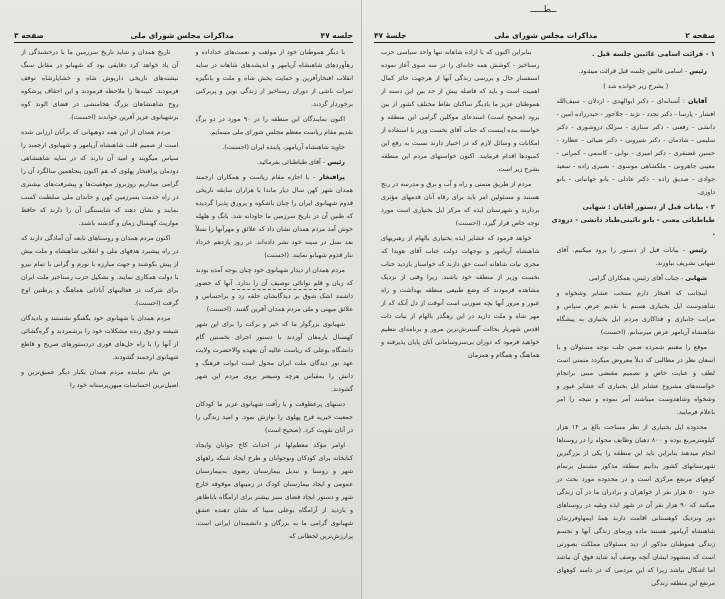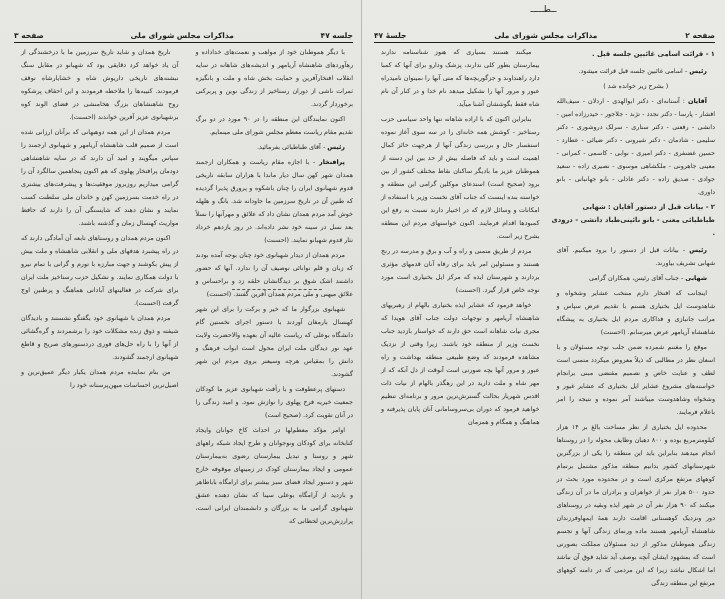--- a/index.html
+++ b/index.html
@@ -55,20 +55,21 @@
   <div class="page left">
     <div class="header">
       <span>جلسه ۴۷</span>
       <span>مذاکرات مجلس شورای ملی</span>
       <span>صفحه ۳</span>
     </div>
     <div class="columns">
       <div class="col" id="lp-col-right">
           <p>با دیگر هموطنان خود از مواهب و نعمت‌های خداداده و رهآوردهای شاهنشاه آریامهر و اندیشه‌های شاهانه در سایه انقلاب افتخارآفرین و حمایت بخش شاه و ملت و بانگیزه ثمرات ناشی از دوران رستاخیز از زندگی نوین و پربرکتی برخوردار گردند.</p>
           <p>اکنون نمایندگان این منطقه را در ۹۰ مورد در دو برگ تقدیم مقام ریاست معظم مجلس شورای ملی مینمایم.</p>
+          <p>جاوید شاهنشاه آریامهر، پاینده ایران (احسنت).</p>
           <p><b>رئیس</b><span> - آقای طباطبائی بفرمائید.</span></p>
           <p><b>پرافتخار</b><span> - با اجازه مقام ریاست و همکاران ارجمند همدان شهر کهن سال دیار ماندا با هزاران سابقه تاریخی قدوم شهبانوی ایران را چنان باشکوه و پرورق پذیرا گردیده که طنین آن در تاریخ سرزمین ما جاودانه شد. بانگ و هلهله خوش آمد مردم همدان نشان داد که علائق و مهرآنها را نسلاً بعد نسل در سینه خود نشر داده‌اند. در روز یازدهم خرداد نثار قدوم شهبانو نمایند. (احسنت)</span></p>
           <p>مردم همدان از دیدار شهبانوی خود چنان بوجه آمده بودند که زبان و قلم توانائی توصیف آن را ندارد. آنها که حضور داشتند اشک شوق بر دیدگانشان حلقه زد و براحساس و علائق میهنی و ملی مردم همدان آفرین گفتند. (احسنت)</p>
           <p>شهبانوی بزرگوار ما که خیر و برکت را برای این شهر کهنسال بارمغان آوردند با دستور اجرای نخستین گام دانشگاه بوعلی که ریاست عالیه آن بعهده والاحضرت ولایت عهد نور دیدگان ملت ایران محول است ابواب فرهنگ و دانش را بمقیاس هرچه وسیعتر بروی مردم این شهر گشودند.</p>
           <p>دستهای پرعطوفت و با رأفت شهبانوی عزیز ما کودکان جمعیت خیریه فرح پهلوی را نوازش نمود. و امید زندگی را در آنان تقویت کرد. (صحیح است)</p>
           <p>اوامر مؤکد معظم‌لها در احداث کاخ جوانان وایجاد کتابخانه برای کودکان ونوجوانان و طرح ایجاد شبکه راههای شهر و روستا و تبدیل بیمارستان رضوی به‌بیمارستان عمومی و ایجاد بیمارستان کودک در زمینهای موقوفه خارج شهر و دستور ایجاد فضای سبز بیشتر برای ارامگاه باباطاهر و بازدید از آرامگاه بوعلی سینا که نشان دهنده عشق شهبانوی گرامی ما به بزرگان و دانشمندان ایرانی است، پرارزش‌ترین لحظاتی که</p>
         </div>
       <div class="col" id="lp-col-left">
           <p>تاریخ همدان و شاید تاریخ سرزمین ما با درخشندگی از آن یاد خواهد کرد دقایقی بود که شهبانو در مقابل سنگ نبشته‌های تاریخی داریوش شاه و خشایارشاه توقف فرمودند. کتیبه‌ها را ملاحظه فرمودند و این احقاف پرشکوه روح شاهنشاهان بزرگ هخامنشی در فضای الوند کوه برشهبانوی عزیز آفرین خواندند (احسنت).</p>
           <p>مردم همدان از این همه دوهبهانی که برآنان ارزانی شده است از صمیم قلب شاهنشاه آریامهر و شهبانوی ارجمند را سپاس میگویند و امید آن دارند که در سایه شاهنشاهی دودمان پرافتخار پهلوی که هم اکنون پنجاهمین سالگرد آن را گرامی میداریم روزبروز موفقیت‌ها و پیشرفت‌های بیشتری در راه خدمت بسرزمین کهن و خاندان ملی سلطنت کسب نمایند و نشان دهند که شایستگی آن را دارند که حافظ مواریث کهنسال زمان و گذشته باشند.</p>
@@ -94,20 +95,19 @@
           <p class="center">( بشرح زیر خوانده شد )</p>
           <p><b>آقایان</b><span> : آستانه‌ای - دکتر ابوالهدی - اردلان - سیف‌الله افشار - پارسا - دکتر تجدد - تژند - جلاجور - حیدرزاده امین - دانشی - رفعتی - دکتر ستاری - سرلک دروشوری - دکتر سلیمی - شادمان - دکتر شیرونی - دکتر ضیائی - عطارد - حسین غضنفری - دکتر امیری - نوابی - کاسمی - کمرانی - معینی جاهرونی - ملکشاهی موسوی - نصیری زاده - سعید جوادی - صدیق زاده - دکتر عادلی - بانو جهانبانی - بانو داوری.</span></p>
           <p class="title">۲ - بیانات قبل از دستور آقایان : شهابی طباطبائی معنی - بانو نائینی‌طباد دانشی - درودی .</p>
           <p><b>رئیس</b><span> - بیانات قبل از دستور را برود میکنیم. آقای شهابی تشریف بیاورند.</span></p>
           <p><b>شهابی</b><span> - جناب آقای رئیس، همکاران گرامی</span></p>
           <p>اینجانب که افتخار دارم منتخب عشایر وشخواه و شاهدوست ایل بختیاری هستم با تقدیم عرض سپاس و مراتب جانبازی و فداکاری مردم ایل بختیاری به پیشگاه شاهنشاه آریامهر عرض میرسانم. (احسنت)</p>
           <p>موقع را مغتنم شمرده ضمن جلب توجه مسئولان و با اسعان نظر در مطالبی که ذیلاً معروض میکردد متمنی است لطف و عنایت خاص و تصمیم مقتضی مبنی برانجام خواسته‌های مشروع عشایر ایل بختیاری که عشایر غیور و وشخواه وشاهدوست میباشند آمر نموده و نتیجه را امر باعلام فرمایند.</p>
           <p>محدوده ایل بختیاری از نظر مساحت بالغ بر ۱۴ هزار کیلومترمربع بوده و ۸۰۰ دهبان وظایف محوله را در روستاها انجام میدهند بنابراین باید این منطقه را یکی از بزرگترین شهرستانهای کشور بدانیم منطقه مذکور مشتمل برتمام کوههای مرتفع مرکزی است و در محدوده مورد بحث در حدود ۵۰۰ هزار نفر از خواهران و برادران ما در آن زندگی میکنند که ۹۰ هزار نفر آن در شهر ایذه وبقیه در روستاهای دور ونزدیک کوهستانی اقامت دارند همهٔ ایمهاوفرزندان شاهنشاه آریامهر هستند ماده ورنمای زندگی آنها و تجسم زندگی هموطنان مذکور از دید مسئولان مملکت بصورتی است که بمشهود ایشان آنچه بوصف آید شاید فوق آن نباشد اما اشکال نباشد زیرا که این مردمی که در دامنه کوههای مرتفع این منطقه زندگی</p>
         </div>
       <div class="col" id="rp-col-left">
-          <p>میکنند هستند بسیاری که هنوز شناسنامه ندارند بیمارستان بطور کلی ندارند، پزشک ودارو برای آنها که کمبا دارد راهنداوند و جزگوربچه‌ها که متی آنها را نمیتوان نامیدراه عبور و مرور آنها را تشکیل میدهد نام خدا و در کنار آن نام شاه فقط بگوششان آشنا میآید.</p>
           <p>بنابراین اکنون که با اراده شاهانه تنها واحد سیاسی حزب رستاخیز - کوشش همه خانه‌ای را در سه سوی آغاز نموده استفسار حال و بررسی زندگی آنها از هرجهت حائز کمال اهمیت است و باید که فاصله بیش از حد بین این دسته از هموطنان عزیز ما بادیگر ساکنان نقاط مختلف کشور از بین برود (صحیح است) استدعای موکلین گرامی این منطقه و خواسته بنده اینست که جناب آقای نخست وزیر با استفاده از امکانات و وسائل لازم که در اختیار دارند نسبت به رفع این کمبودها اقدام فرمایند. اکنون خواستهای مردم این منطقه بشرح زیر است.</p>
           <p>مردم از طریق متمنی و راه و آب و برق و مدرسه در رنج هستند و مسئولین امر باید برای رفاه آنان قدمهای مؤثری بردارند و شهرستان ایذه که مرکز ایل بختیاری است مورد توجه خاص قرار گیرد. (احسنت)</p>
           <p>خواهد فرمود که عشایر ایذه بختیاری بالهام از رهبریهای شاهنشاه آریامهر و توجهات دولت جناب آقای هویدا که مجری نیات شاهانه است حق دارند که خواستار بازدید جناب نخست وزیر از منطقه خود باشند. زیرا وقتی از نزدیک مشاهده فرمودند که وضع طبیعی منطقه بهداشت و راه عبور و مرور آنها بچه صورتی است آنوقت از دل آنکه که از مهر شاه و ملت دارید در این رهگذر بالهام از نیات ذات اقدس شهریار بحالت گسترش‌ترین مرور و برنامه‌ای تنظیم خواهید فرمود که دوران بی‌سروسامانی آنان پایان پذیرفته و هماهنگ و همگام و همزمان</p>
         </div>
     </div>
   </div>
 </div>
 
 </body></html>

